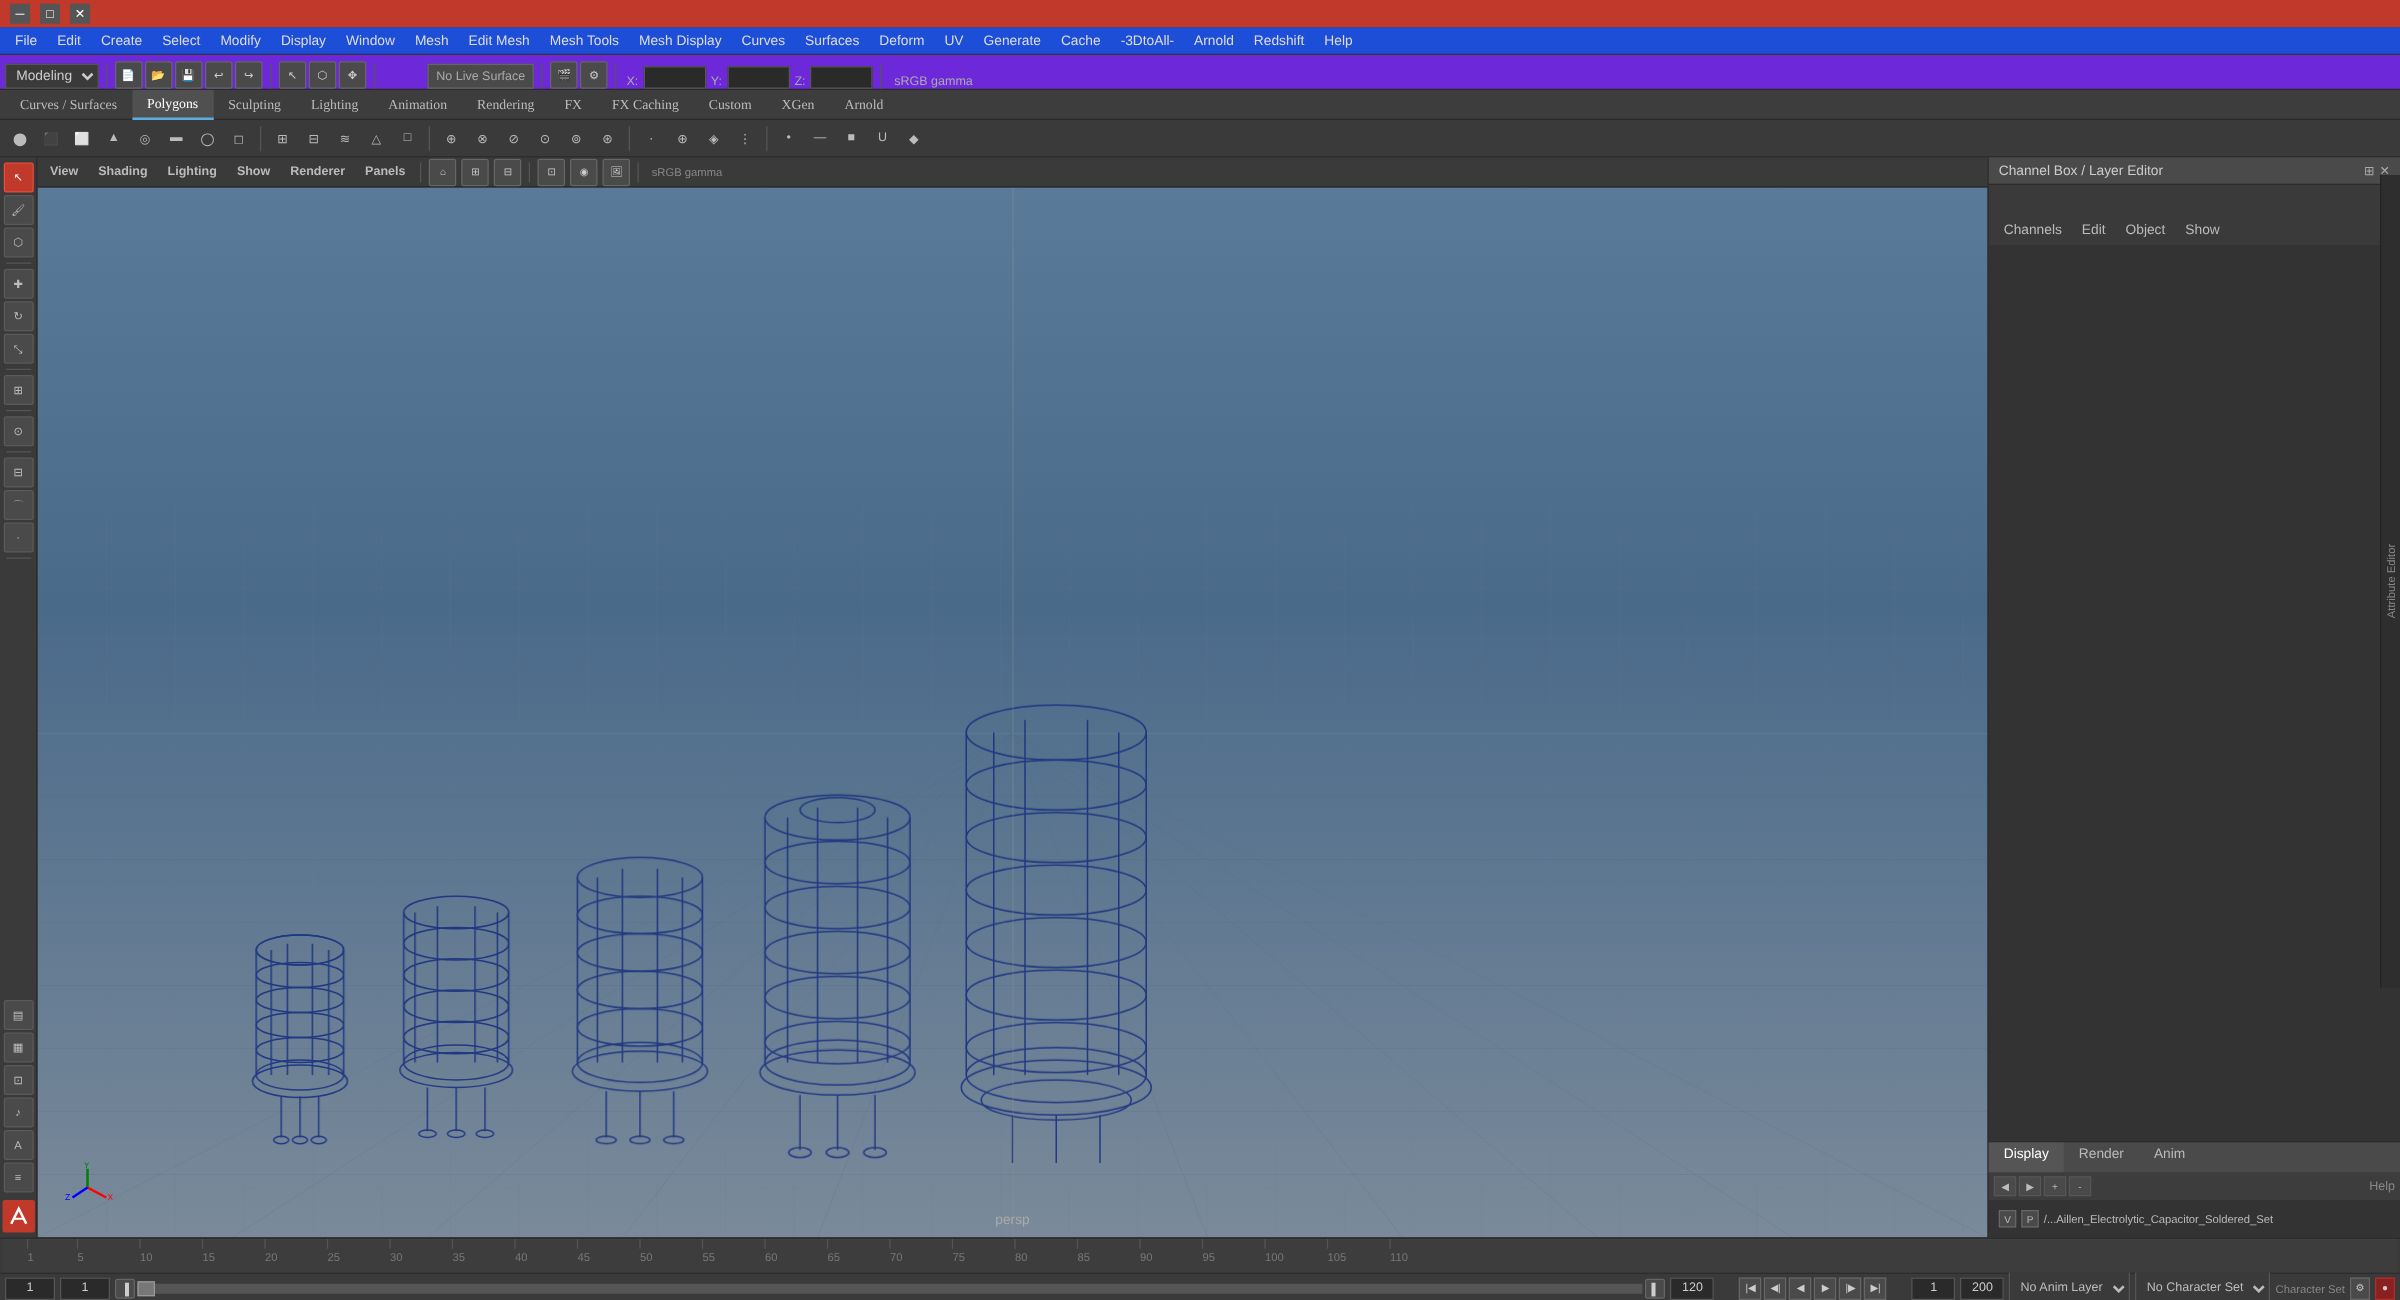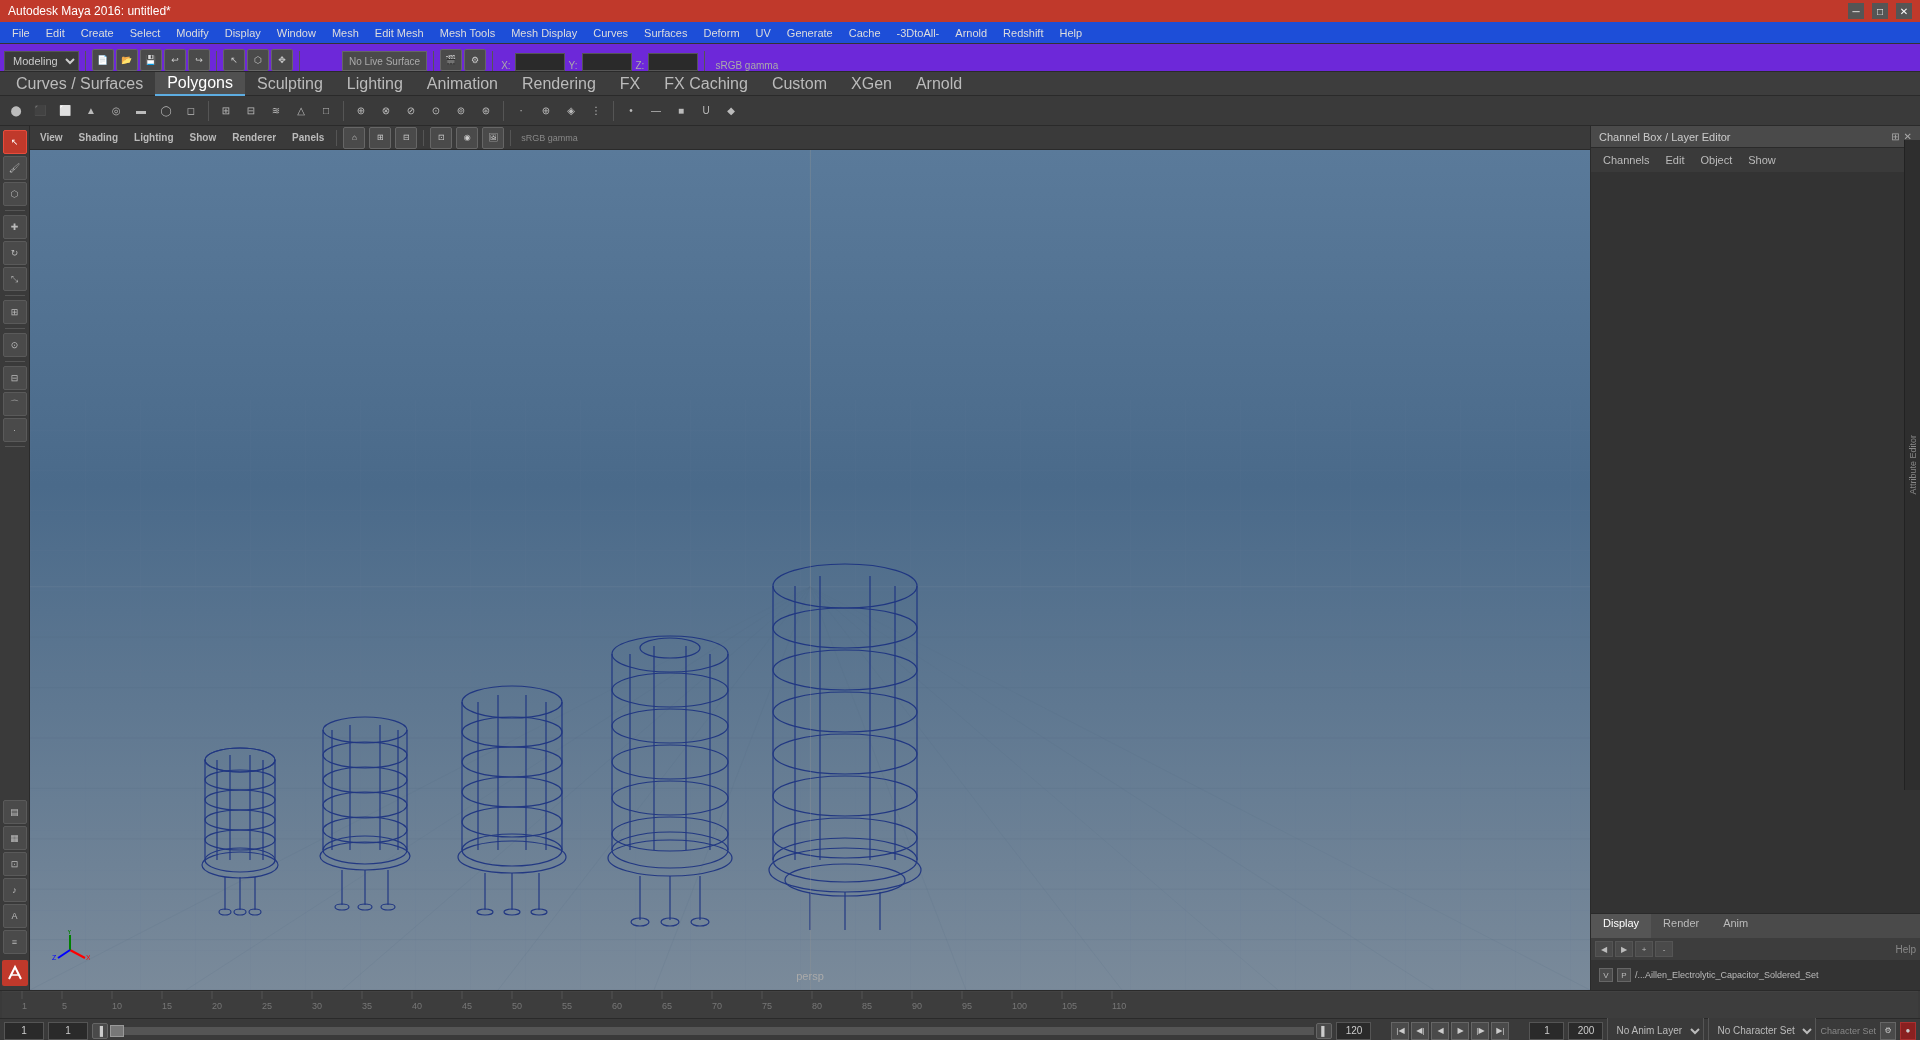--- a/index.html
+++ b/index.html
@@ -120,24 +120,25 @@
       height: 24px;
       display: flex;
       align-items: center;
       padding: 0 4px;
       border-bottom: 1px solid #2a2a2a;
     }
     .tab-item {
       padding: 3px 12px;
       color: #bbb;
       cursor: pointer;
-      font-size: 16px;
+      font-size: 11px;
       height: 24px;
       display: flex;
       align-items: center;
+      font-family: Liberation Serif, serif;
     }
     .tab-item.active {
       background: #505050;
       color: white;
       border-bottom: 2px solid #5dade2;
     }
 
     
     #toolbar2 {
       background: #3a3a3a;
@@ -285,20 +286,21 @@
       font-size: 11px;
       color: #ccc;
       border-bottom: 1px solid #2a2a2a;
       justify-content: space-between;
     }
 
     #channel-box-tabs {
       display: flex;
       padding: 4px 8px;
       gap: 8px;
+      margin-top: 24px;
     }
 
     .cb-tab {
       color: #bbb;
       cursor: pointer;
       font-size: 11px;
       padding: 2px 4px;
     }
 
     #channel-box-content {
@@ -473,21 +475,20 @@
       bottom: 60px;
       left: 100px;
       width: 900px;
       height: 500px;
     }
   </style>
 </head>
 <body>
 
 <div id="title-bar">
-  <span class="title">Autodesk Maya 2016: untitled*</span>
   <div class="win-controls">
     <button class="win-btn">─</button>
     <button class="win-btn">□</button>
     <button class="win-btn">✕</button>
   </div>
 </div>
 
 <div id="menu-bar">
   <span class="menu-item">File</span>
   <span class="menu-item">Edit</span>

